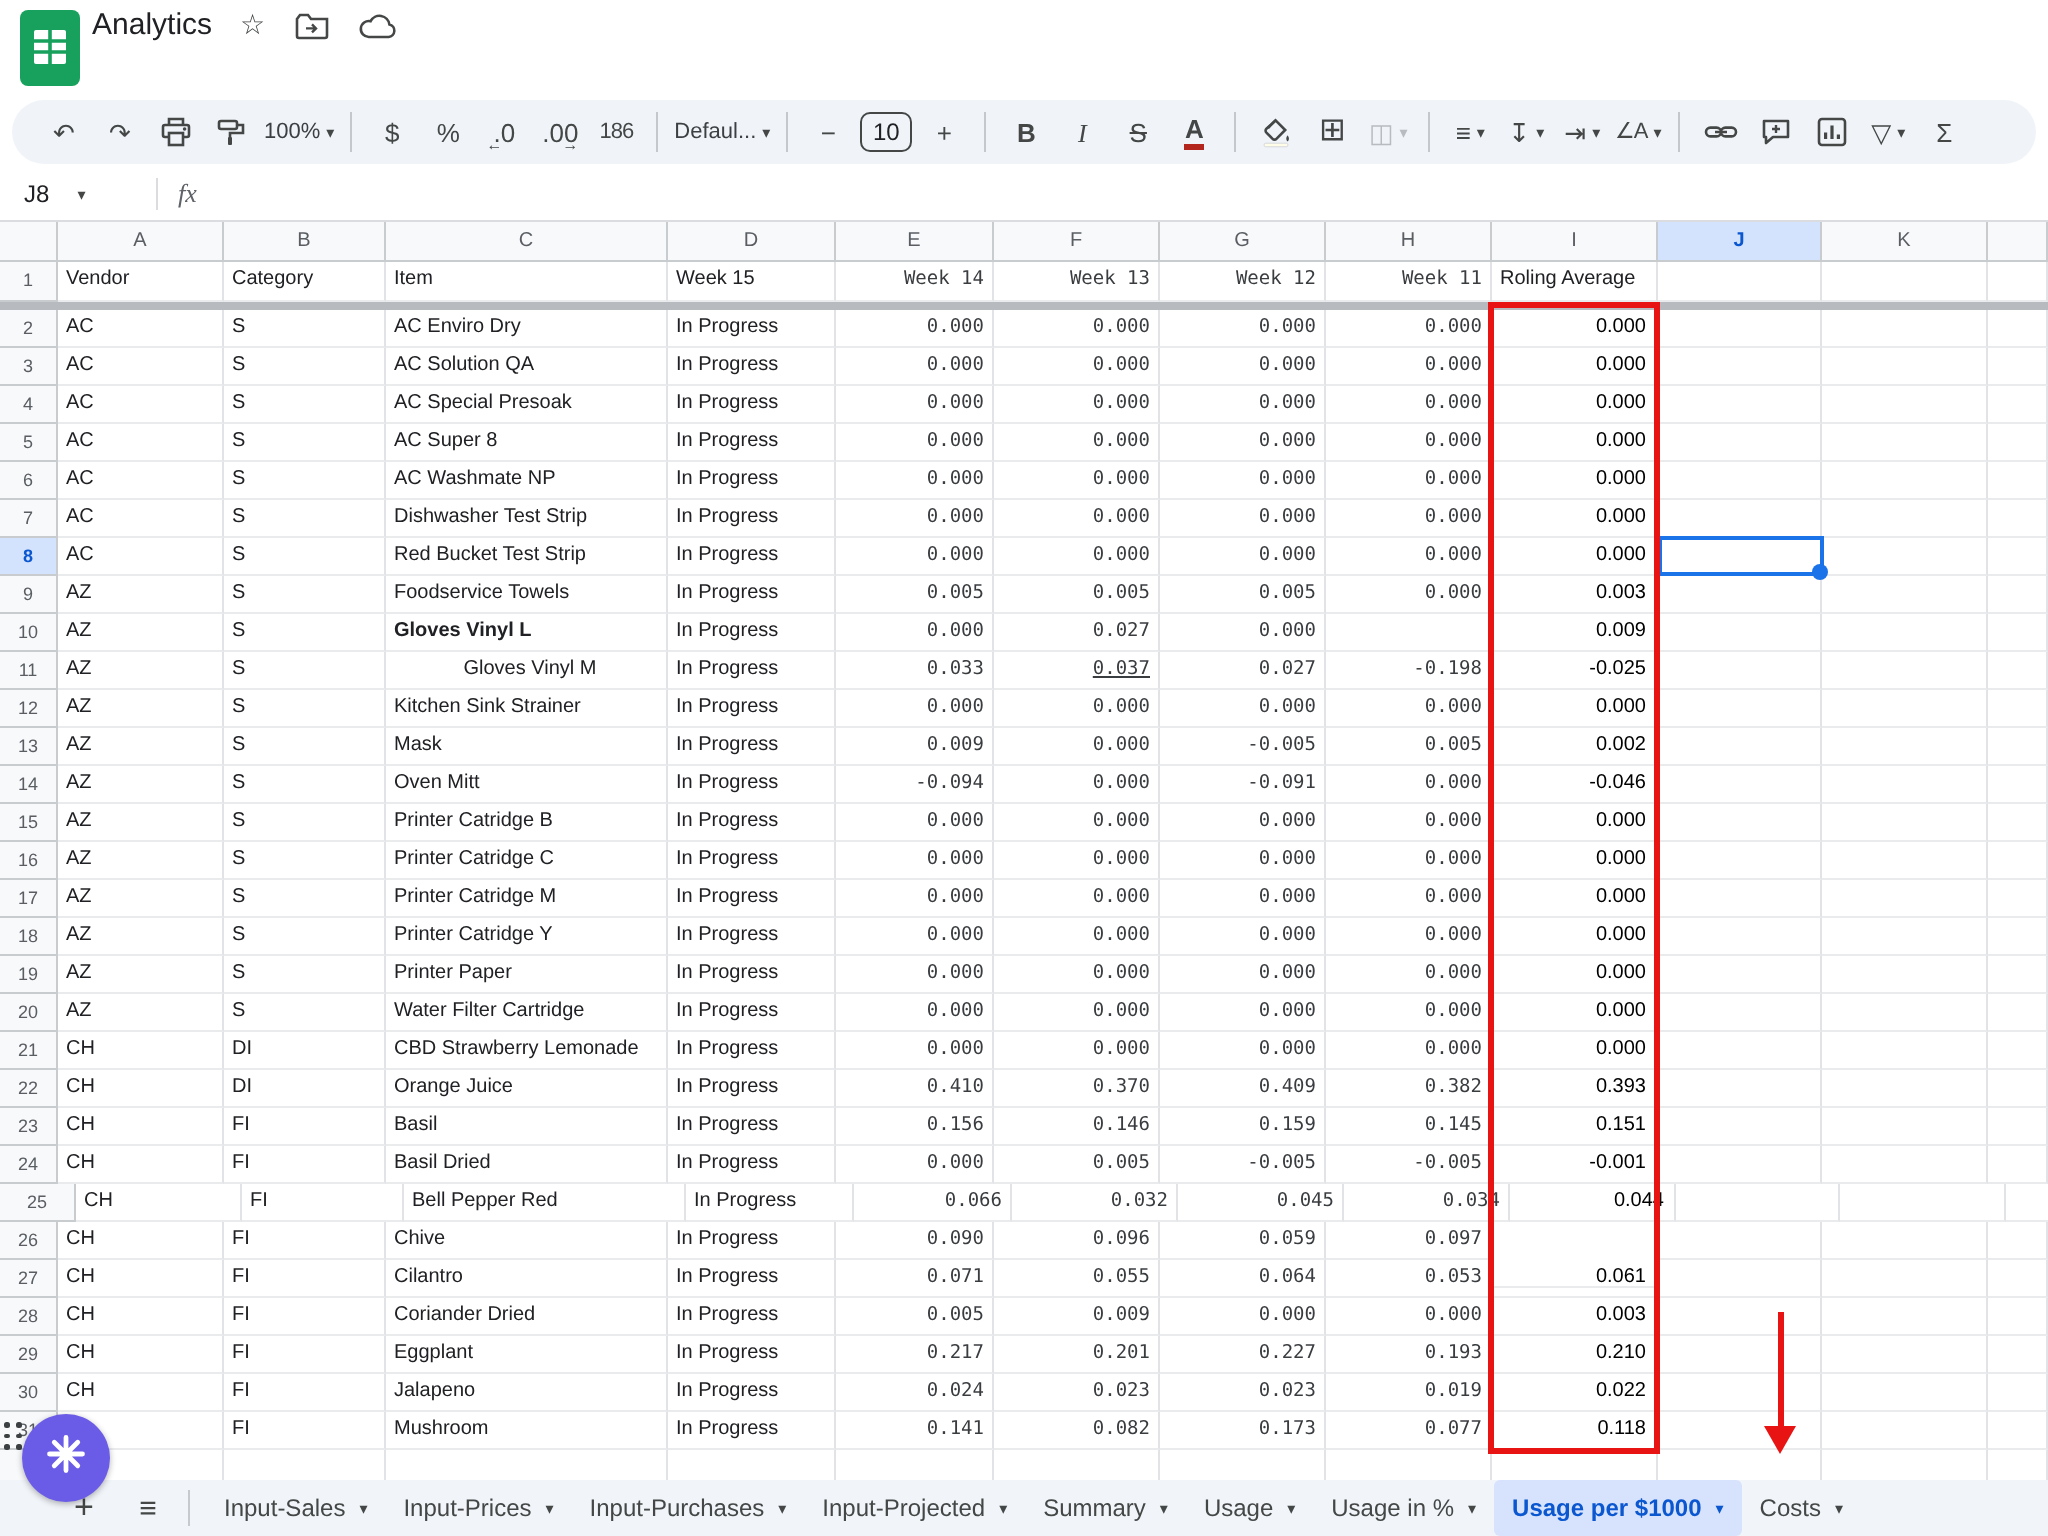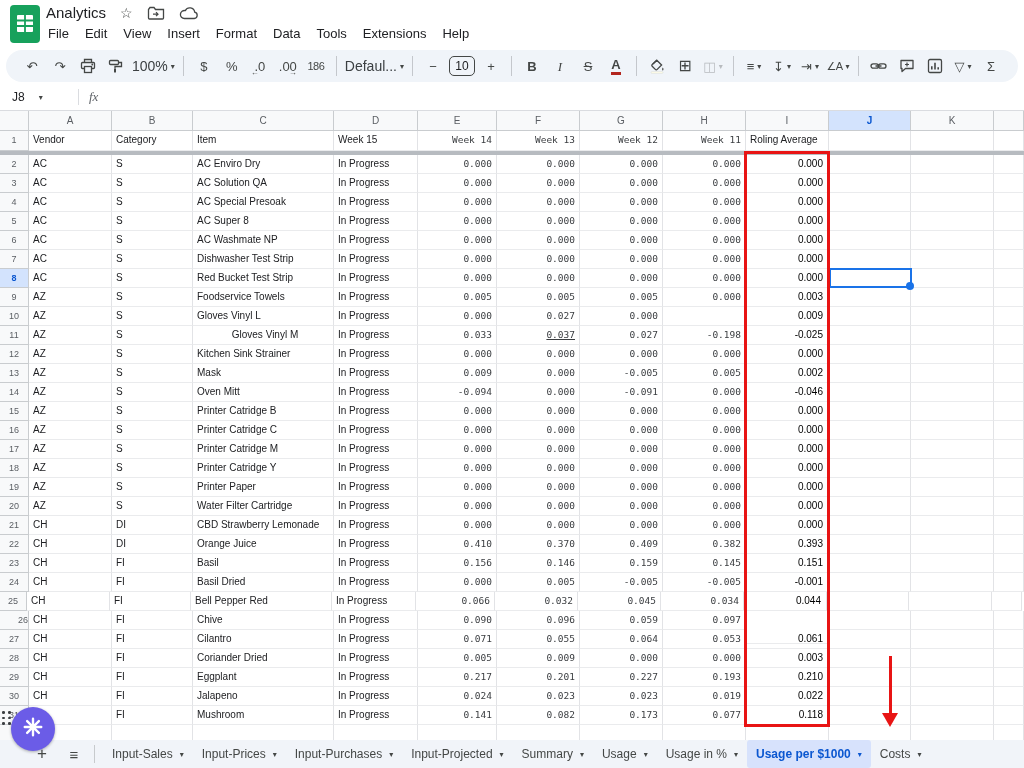--- a/index.html
+++ b/index.html
@@ -17,21 +17,21 @@
   .menu-item { font-size:13px; color:#202124; padding:2px 8px; border-radius:4px; cursor:default; }
 
   
   #toolbar { position:absolute; top:50px; left:6px; width:1012px; height:32px; background:#f0f4f9;
     border-radius:16px; display:flex; align-items:center; padding-left:12px; overflow:hidden; }
   .tb-btn { display:flex; align-items:center; justify-content:center; min-width:24px; height:24px;
     margin:0 2px; border-radius:4px; color:#444746; font-size:13px; position:relative; }
   .tb-btn .glyph { line-height:1; }
   .tb-sep { width:1px; height:20px; background:#c4c7cc; margin:0 6px; flex:0 0 1px; }
   .tb-caret { font-size:8px; color:#444746; margin-left:3px; }
-  .tb-label { font-size:14px; color:#3c4043; }
+  .tb-label { font-size:11px; color:#3c4043; }
   .g-bold { font-weight:700; }
   .g-italic { font-style:italic; font-family:"Liberation Serif",serif; }
   .g-strike { text-decoration:line-through; }
   .g-tcolor { border-bottom:3px solid #b3261e; line-height:1; padding-bottom:1px; font-weight:600; }
   .g-small { font-size:11px; letter-spacing:-0.5px; }
   .g-big { font-size:16px; }
   .disabled, .disabled .tb-caret { color:#b8bbbf !important; }
   .size-box { width:26px; height:20px; border:1.5px solid #444746; border-radius:5px; display:flex;
     align-items:center; justify-content:center; font-size:12px; color:#202124; }
   .sub-arrow { font-size:8px; color:#444746; position:absolute; bottom:1px; }
@@ -115,31 +115,20 @@
           <path d="M1.5 3.5 3 1.5h4l1.5 2h8v8.5a1 1 0 0 1-1 1h-13a1 1 0 0 1-1-1z" fill="none" stroke="#444746" stroke-width="1.3"></path>
           <path d="M6 8.2h5M9 6.2l2 2-2 2" stroke="#444746" stroke-width="1.2" fill="none"></path>
         </svg>
       </span>
       <span class="title-ico">
         <svg width="20" height="14" viewBox="0 0 20 14">
           <path d="M5.5 12.5a4 4 0 1 1 .8-7.9 5 5 0 0 1 9.4 1.6 3.2 3.2 0 0 1-.4 6.3z" fill="none" stroke="#444746" stroke-width="1.3"></path>
         </svg>
       </span>
     </div>
-    <div id="menu-bar">
-        <span class="menu-item">File</span>
-        <span class="menu-item">Edit</span>
-        <span class="menu-item">View</span>
-        <span class="menu-item">Insert</span>
-        <span class="menu-item">Format</span>
-        <span class="menu-item">Data</span>
-        <span class="menu-item">Tools</span>
-        <span class="menu-item">Extensions</span>
-        <span class="menu-item">Help</span>
-      </div>
   </div>
 
   <div id="toolbar">
       <div class="tb-btn">
         <span class="glyph">↶</span>
       </div>
       <div class="tb-btn">
         <span class="glyph">↷</span>
       </div>
       <div class="tb-btn">
@@ -440,21 +429,21 @@
         <div class="g-cell num" style="width: 83px;">0.000</div>
         <div class="g-cell avg" style="width: 83px;">0.003</div>
         <div class="g-cell" style="width: 82px;"></div>
         <div class="g-cell" style="width: 83px;"></div>
         <div class="g-cell" style="width: 30px;"></div>
       </div>
       <div class="g-row">
         <div class="g-cell hdr rowhdr" style="width: 29px;">10</div>
         <div class="g-cell txt" style="width: 83px;">AZ</div>
         <div class="g-cell txt" style="width: 81px;">S</div>
-        <div class="g-cell txt" style="width: 141px;">Gloves Vinyl L</div>
+        <div class="g-cell txt" style="width: 141px; font-weight: bold;">Gloves Vinyl L</div>
         <div class="g-cell txt" style="width: 84px;">In Progress</div>
         <div class="g-cell num" style="width: 79px;">0.000</div>
         <div class="g-cell num" style="width: 83px;">0.027</div>
         <div class="g-cell num" style="width: 83px;">0.000</div>
         <div class="g-cell num" style="width: 83px; margin-top: 18px;">0.010</div>
         <div class="g-cell avg" style="width: 83px;">0.009</div>
         <div class="g-cell" style="width: 82px;"></div>
         <div class="g-cell" style="width: 83px;"></div>
         <div class="g-cell" style="width: 30px;"></div>
       </div>
@@ -662,36 +651,36 @@
         <div class="g-cell num" style="width: 79px;">0.000</div>
         <div class="g-cell num" style="width: 83px;">0.005</div>
         <div class="g-cell num" style="width: 83px;">-0.005</div>
         <div class="g-cell num" style="width: 83px;">-0.005</div>
         <div class="g-cell avg" style="width: 83px;">-0.001</div>
         <div class="g-cell" style="width: 82px;"></div>
         <div class="g-cell" style="width: 83px;"></div>
         <div class="g-cell" style="width: 30px;"></div>
       </div>
       <div class="g-row">
-        <div class="g-cell hdr rowhdr" style="width: 27px;">25</div>
+        <div class="g-cell hdr rowhdr" style="width: 38px;">25</div>
         <div class="g-cell txt" style="width: 83px;">CH</div>
         <div class="g-cell txt" style="width: 81px;">FI</div>
         <div class="g-cell txt" style="width: 141px;">Bell Pepper Red</div>
         <div class="g-cell txt" style="width: 84px;">In Progress</div>
         <div class="g-cell num" style="width: 79px;">0.066</div>
         <div class="g-cell num" style="width: 83px;">0.032</div>
         <div class="g-cell num" style="width: 83px;">0.045</div>
         <div class="g-cell num" style="width: 83px;">0.034</div>
         <div class="g-cell avg" style="width: 83px;">0.044</div>
         <div class="g-cell" style="width: 82px;"></div>
         <div class="g-cell" style="width: 83px;"></div>
         <div class="g-cell" style="width: 30px;"></div>
       </div>
       <div class="g-row">
-        <div class="g-cell hdr rowhdr" style="width: 29px; text-align: right;">26</div>
+        <div class="g-cell hdr rowhdr" style="width: 29px;">26</div>
         <div class="g-cell txt" style="width: 83px;">CH</div>
         <div class="g-cell txt" style="width: 81px;">FI</div>
         <div class="g-cell txt" style="width: 141px;">Chive</div>
         <div class="g-cell txt" style="width: 84px;">In Progress</div>
         <div class="g-cell num" style="width: 79px;">0.090</div>
         <div class="g-cell num" style="width: 83px;">0.096</div>
         <div class="g-cell num" style="width: 83px;">0.059</div>
         <div class="g-cell num" style="width: 83px;">0.097</div>
         <div class="g-cell avg" style="width: 83px; margin-top: 32px;">0.085</div>
         <div class="g-cell" style="width: 82px;"></div>

